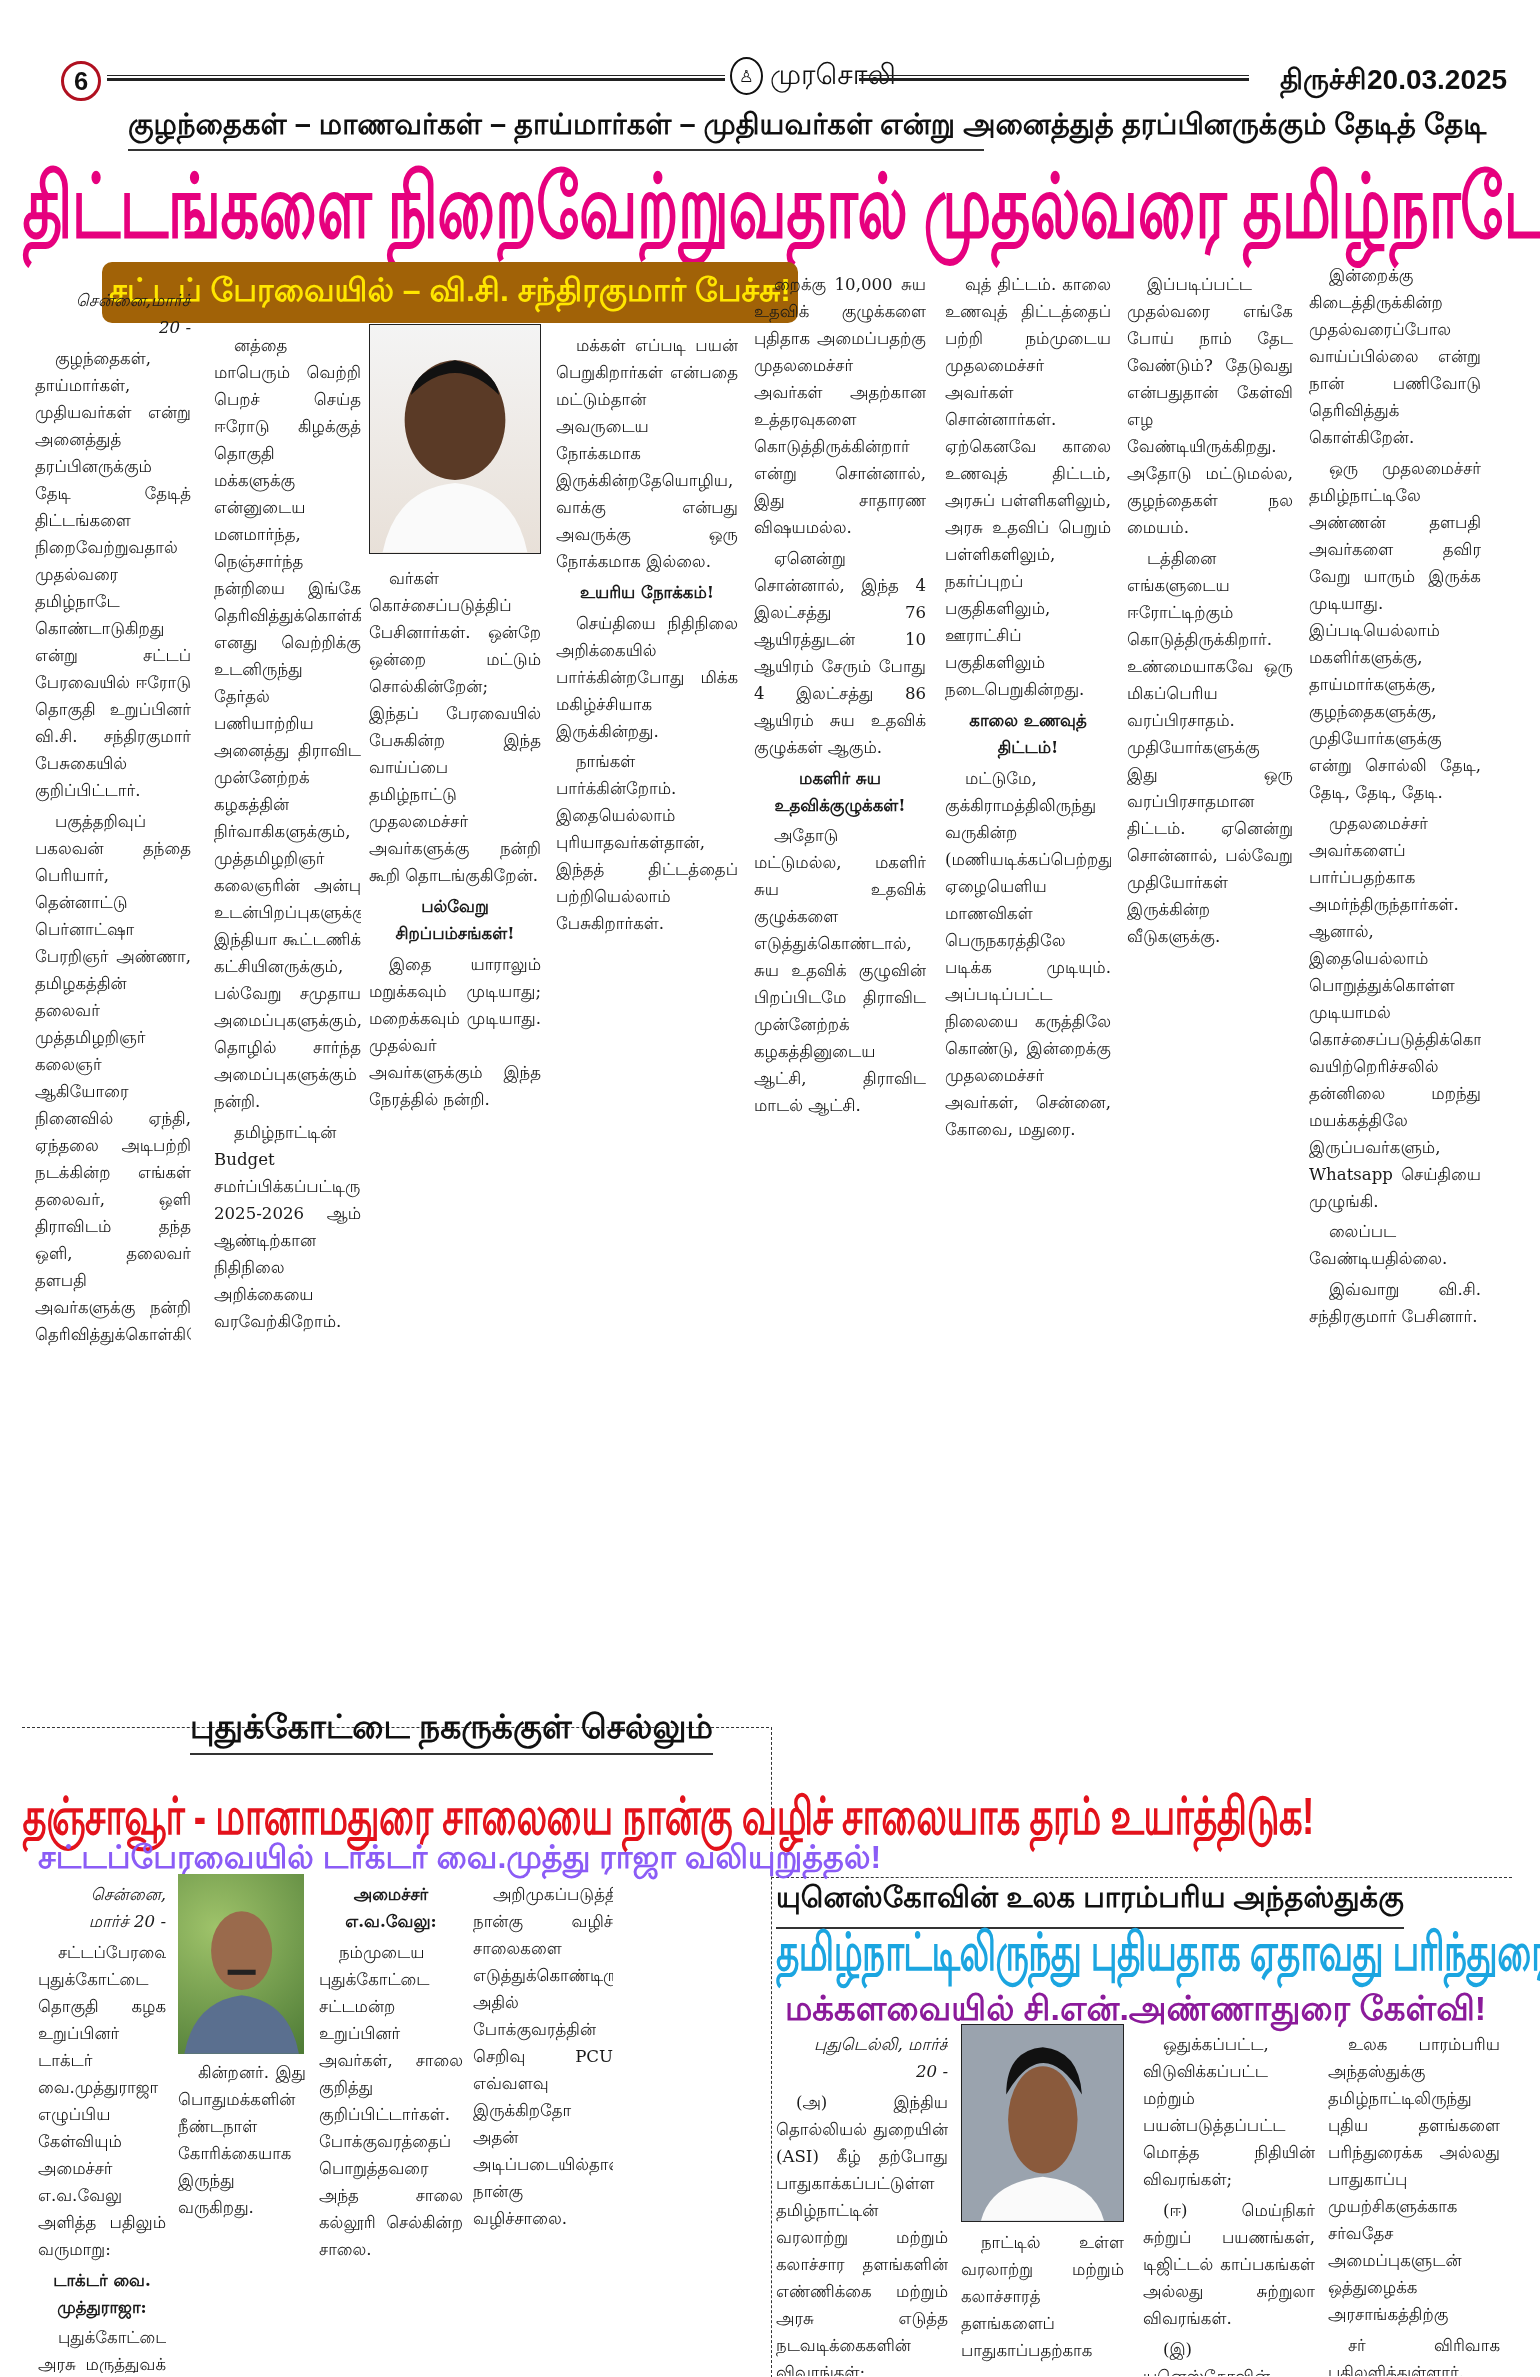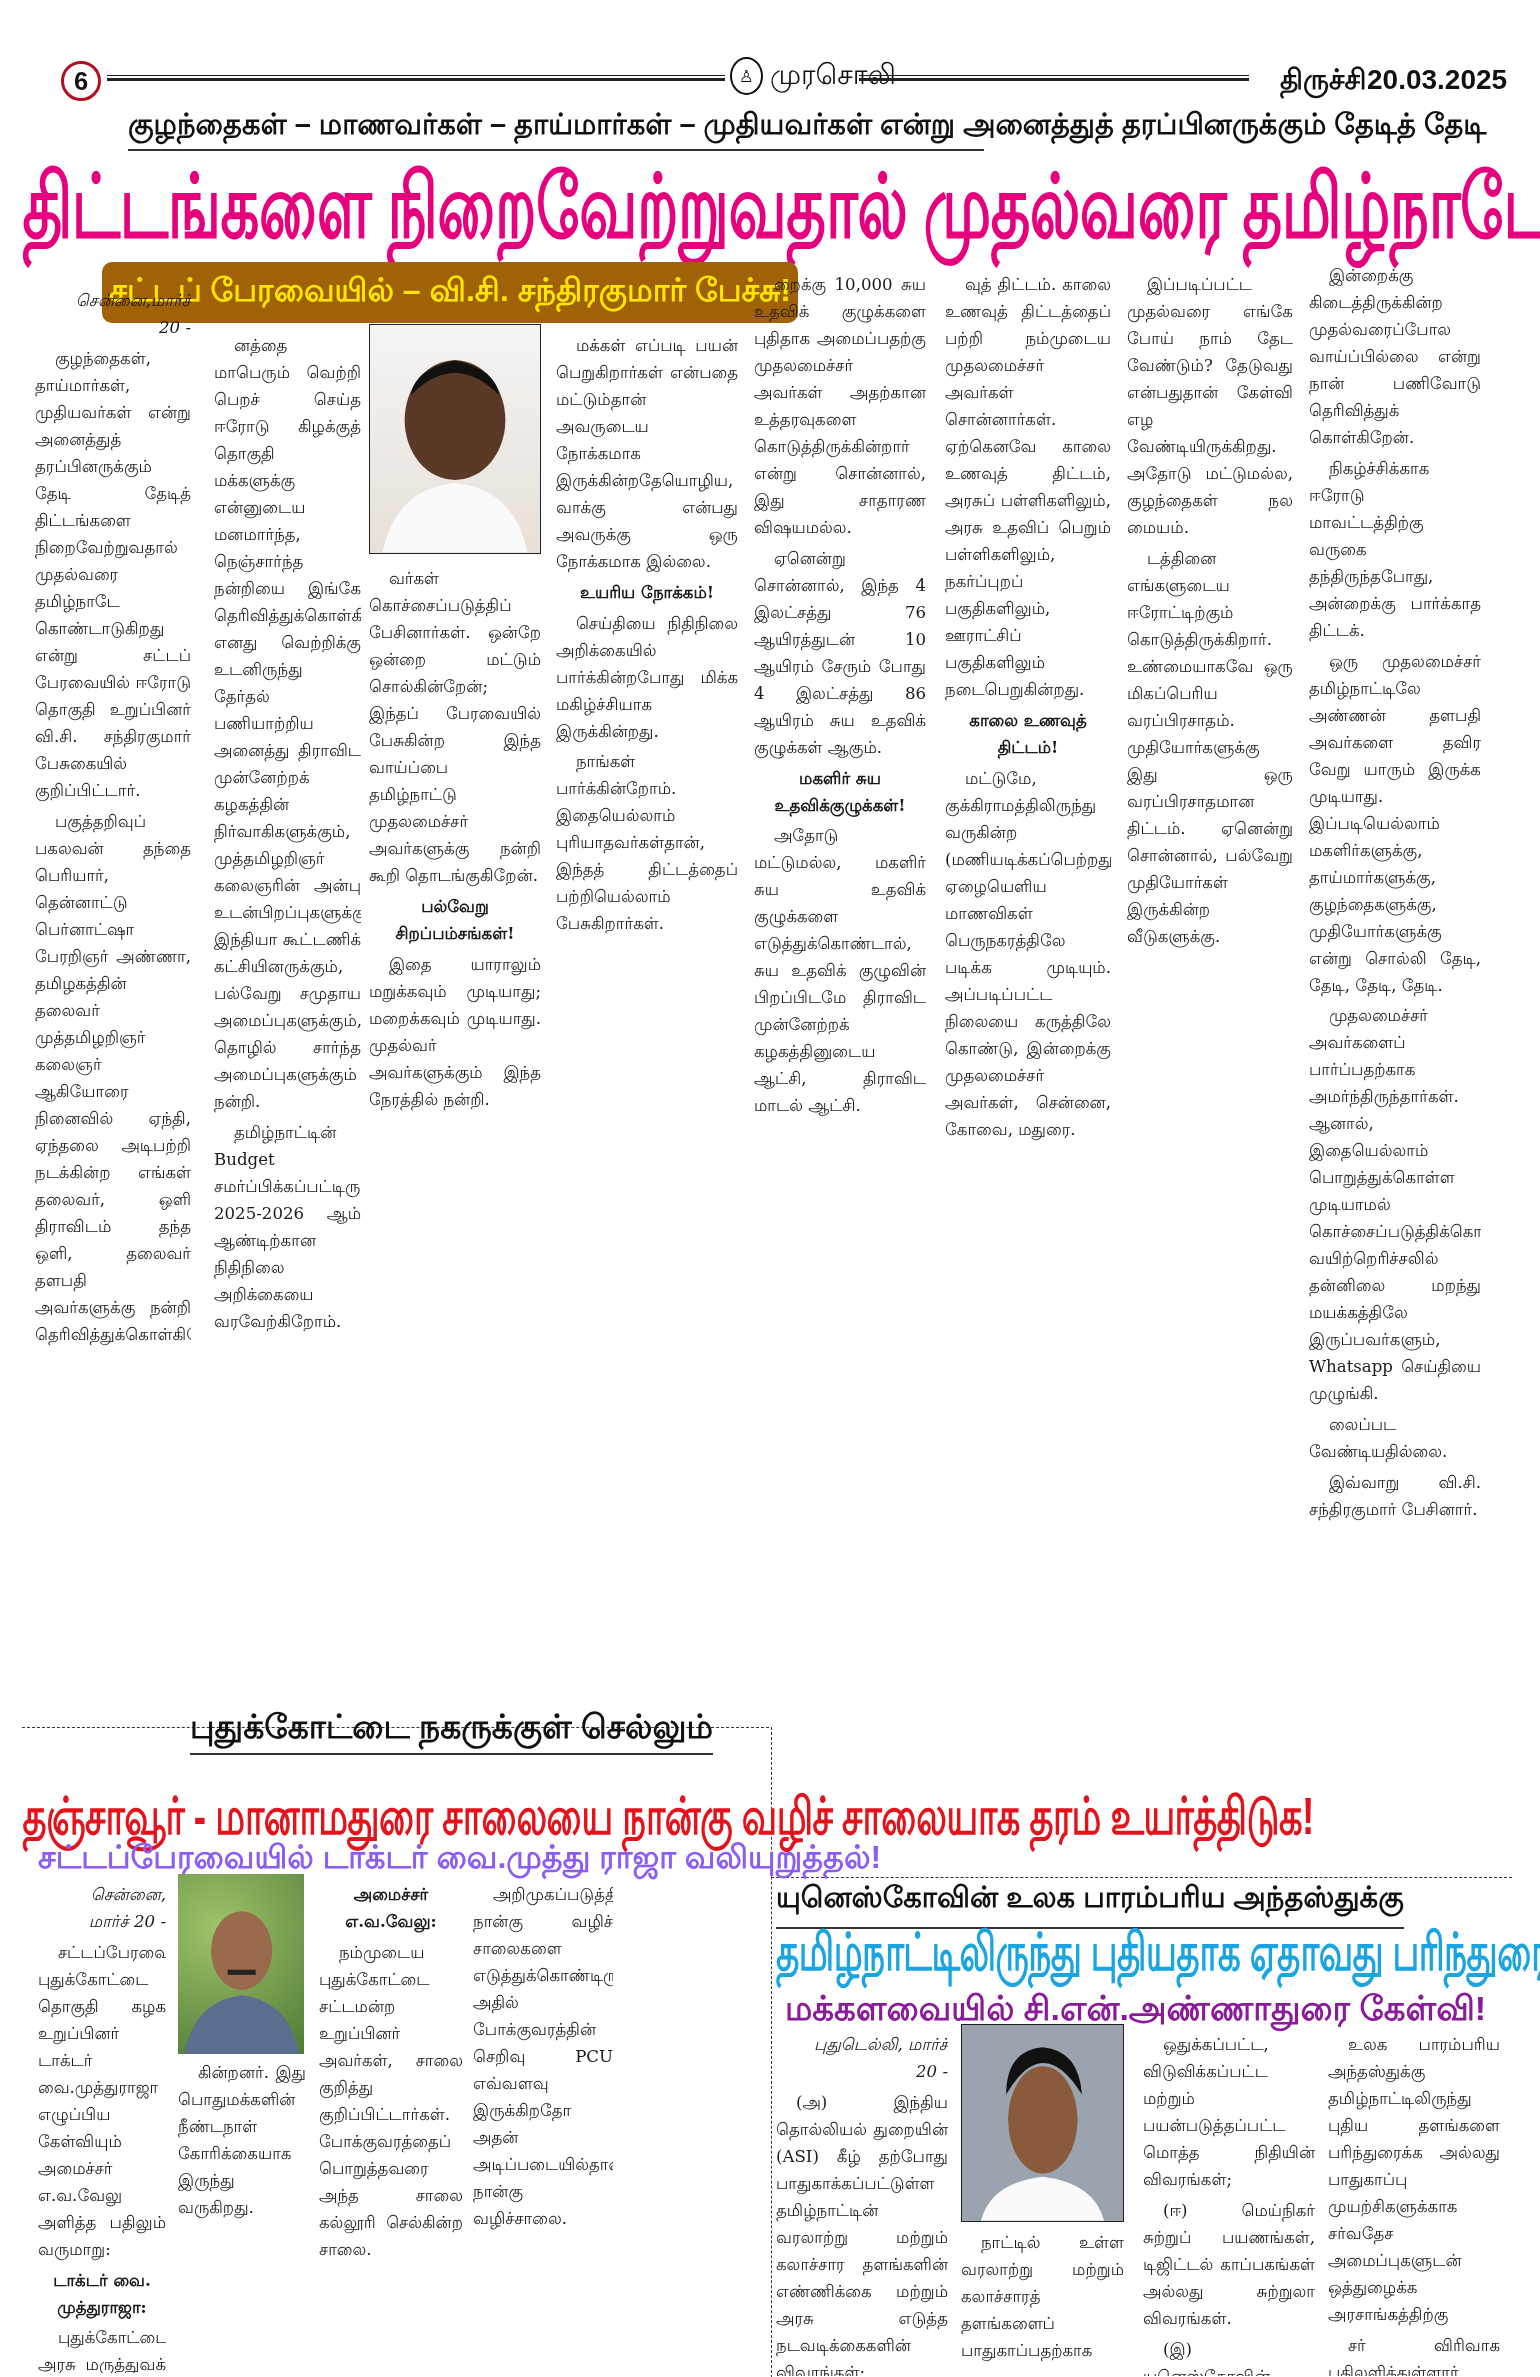--- a/index.html
+++ b/index.html
@@ -83,21 +83,20 @@
   <p>வுத் திட்டம். காலை உணவுத் திட்டத்தைப் பற்றி நம்முடைய முதலமைச்சர் அவர்கள் சொன்னார்கள். ஏற்கெனவே காலை உணவுத் திட்டம், அரசுப் பள்ளிகளிலும், அரசு உதவிப் பெறும் பள்ளிகளிலும், நகர்ப்புறப் பகுதிகளிலும், ஊராட்சிப் பகுதிகளிலும் நடைபெறுகின்றது.</p>
   <p class="subhead">காலை உணவுத் திட்டம்!</p>
   <p>மட்டுமே, குக்கிராமத்திலிருந்து வருகின்ற (மணியடிக்கப்பெற்றது) ஏழையெளிய மாணவிகள் பெருநகரத்திலே படிக்க முடியும். அப்படிப்பட்ட நிலையை கருத்திலே கொண்டு, இன்றைக்கு முதலமைச்சர் அவர்கள், சென்னை, கோவை, மதுரை.</p>
 </div>
 <div class="abs col" style="left:1127px;top:271px;width:166px;height:1539px;overflow:hidden;">
   <p>இப்படிப்பட்ட முதல்வரை எங்கே போய் நாம் தேட வேண்டும்? தேடுவது என்பதுதான் கேள்வி எழ வேண்டியிருக்கிறது. அதோடு மட்டுமல்ல, குழந்தைகள் நல மையம்.</p>
   <p>டத்தினை எங்களுடைய ஈரோட்டிற்கும் கொடுத்திருக்கிறார். உண்மையாகவே ஒரு மிகப்பெரிய வரப்பிரசாதம். முதியோர்களுக்கு இது ஒரு வரப்பிரசாதமான திட்டம். ஏனென்று சொன்னால், பல்வேறு முதியோர்கள் இருக்கின்ற வீடுகளுக்கு.</p>
 </div>
 <div class="abs col" style="left:1309px;top:262px;width:172px;height:1549px;overflow:hidden;">
   <p>இன்றைக்கு கிடைத்திருக்கின்ற முதல்வரைப்போல வாய்ப்பில்லை என்று நான் பணிவோடு தெரிவித்துக் கொள்கிறேன்.</p>
-  <p>நிகழ்ச்சிக்காக ஈரோடு மாவட்டத்திற்கு வருகை தந்திருந்தபோது, அன்றைக்கு பார்க்காத திட்டக்.</p>
   <p>ஒரு முதலமைச்சர் தமிழ்நாட்டிலே அண்ணன் தளபதி அவர்களை தவிர வேறு யாரும் இருக்க முடியாது. இப்படியெல்லாம் மகளிர்களுக்கு, தாய்மார்களுக்கு, குழந்தைகளுக்கு, முதியோர்களுக்கு என்று சொல்லி தேடி, தேடி, தேடி, தேடி.</p>
   <p>முதலமைச்சர் அவர்களைப் பார்ப்பதற்காக அமர்ந்திருந்தார்கள். ஆனால், இதையெல்லாம் பொறுத்துக்கொள்ள முடியாமல் கொச்சைப்படுத்திக்கொண்டு, வயிற்றெரிச்சலில் தன்னிலை மறந்து மயக்கத்திலே இருப்பவர்களும், Whatsapp செய்தியை முழுங்கி.</p>
   <p>லைப்பட வேண்டியதில்லை.</p>
   <p>இவ்வாறு வி.சி. சந்திரகுமார் பேசினார்.</p>
 </div>
 
 <div class="abs dash-h" style="left:22.4px;top:1727px;width:747px;"></div>
 <div class="abs dash-v" style="left:771px;top:1727px;height:651px;"></div>
 <div class="abs dash-h" style="left:771px;top:1877px;width:741px;"></div>
 

